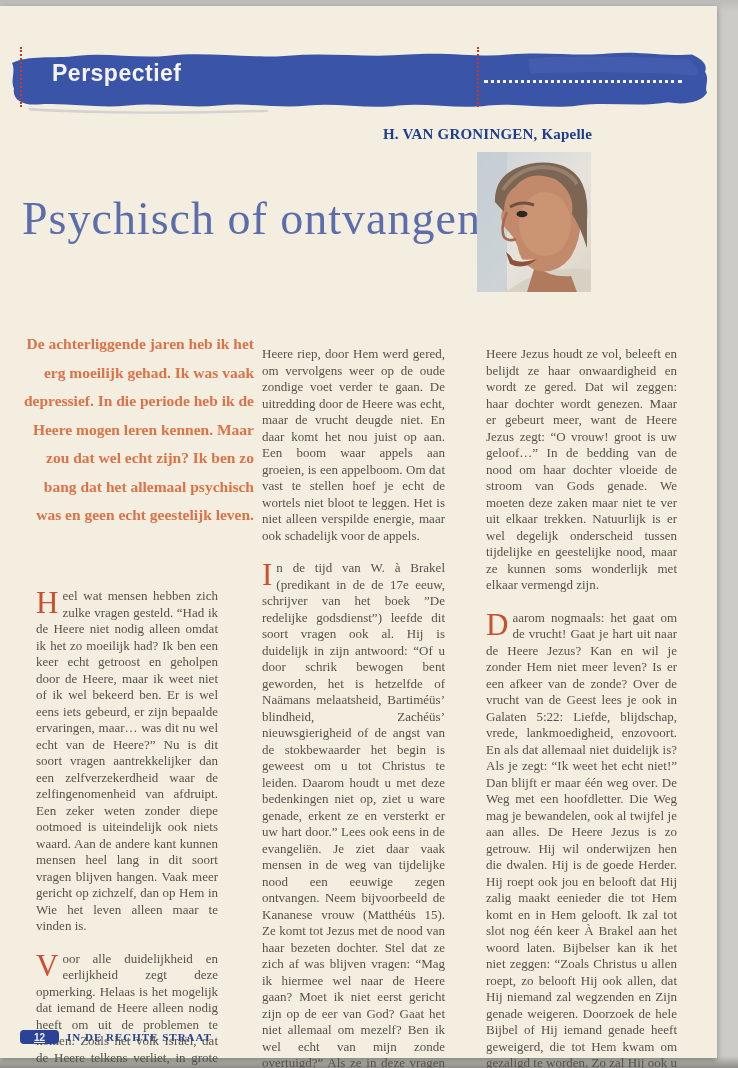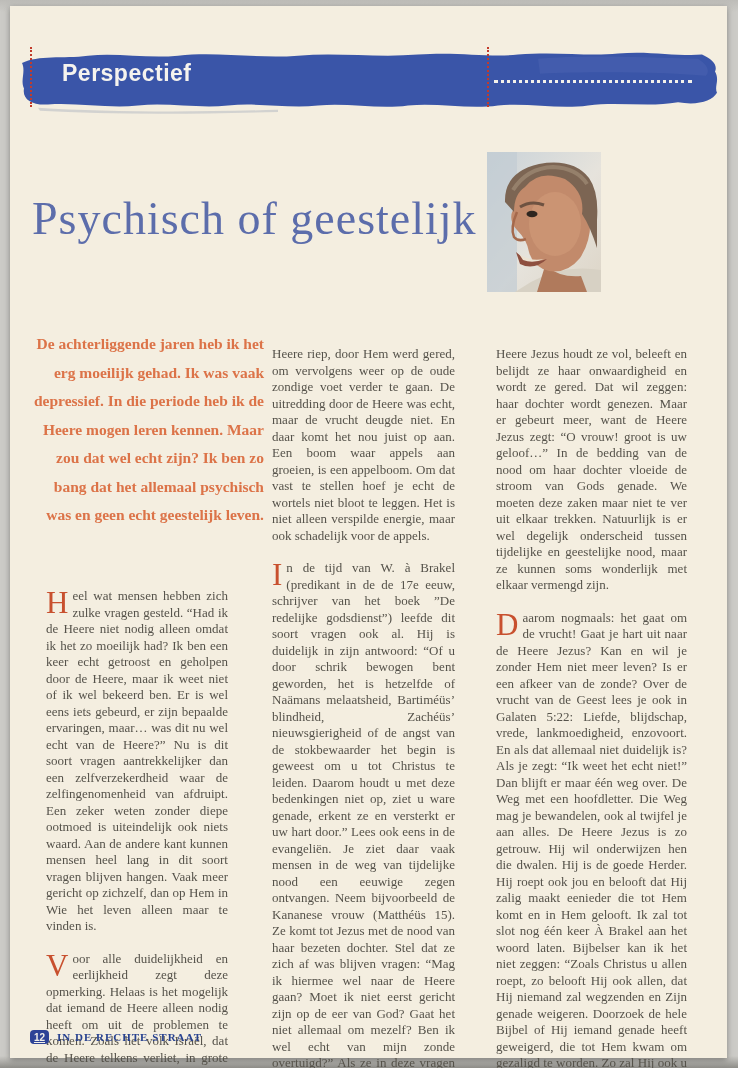--- a/index.html
+++ b/index.html
@@ -2,21 +2,21 @@
 <html><head>
 <meta charset="utf-8">
 <style>
   html,body{margin:0;padding:0;}
   body{
     width:738px;height:1068px;position:relative;overflow:hidden;
     background:linear-gradient(180deg,#bdbcb8 0,#cccbc7 12px,#cccbc7 calc(100% - 12px),#8e8d88 100%);
     font-family:"Liberation Serif", serif;
   }
   .page{
-    position:absolute;left:10px;top:6px;width:717px;height:1052px;
+    position:absolute;left:0;top:6px;width:717px;height:1052px;
     background:#f4eee0;box-shadow:0 2px 6px rgba(60,60,56,.5);
   }
   
   .band{position:absolute;left:8px;top:38px;width:703px;height:70px;}
   .band svg{position:absolute;left:0;top:0;width:100%;height:100%;}
   .band-label{
     position:absolute;left:44px;top:16px;
     font-family:"Liberation Sans",sans-serif;font-weight:bold;font-size:23px;
     color:#f5f3ee;letter-spacing:.5px;
   }
@@ -47,21 +47,21 @@
   .col1{left:20px;top:566px;width:214px;}
   .col2{left:246px;top:324px;width:215px;}
   .col3{left:470px;top:324px;width:223px;}
   .dropcap{
     float:left;font-size:31px;line-height:26px;padding:2px 4px 0 0;
     color:#c8502e;
   }
   
   .footer{position:absolute;left:20px;top:1024px;display:flex;align-items:center;gap:8px;}
   .badge{
-    min-width:19px;height:14px;padding:0 0;background:#2c4296;color:#f1efe9;border-radius:4px;
+    min-width:19px;height:14px;padding:0 10px;background:#2c4296;color:#f1efe9;border-radius:4px;
     font-family:"Liberation Sans",sans-serif;font-weight:bold;font-size:10px;
     display:flex;align-items:center;justify-content:center;text-decoration:underline;
   }
   .footer-title{font-weight:bold;font-size:11px;color:#27418f;letter-spacing:1px;}
 </style>
 </head>
 <body>
 
 <div class="page">
 
@@ -70,22 +70,23 @@
       <path fill="#a9b0bd" opacity="0.45" d="M20 60 Q120 66 260 62 L260 64 Q120 68 22 63 Z"></path>
       <path fill="#3a55a8" d="M4 18 C20 10 45 14 70 11 C100 8 130 14 160 11 C200 7 240 14 280 11 C320 8 360 13 400 10 C440 7 470 13 500 10 C540 7 570 12 600 9 C630 6 660 12 684 10 C694 14 700 20 697 26 C702 34 696 40 699 46 C694 54 680 58 660 55 C630 60 600 54 570 58 C540 62 510 55 480 58 C450 62 420 55 390 58 C360 62 330 55 300 58 C270 61 240 55 210 58 C180 61 150 55 120 58 C90 61 60 55 30 57 C14 58 4 52 6 42 C2 34 8 26 4 18 Z"></path>
       <path fill="#4b64b2" opacity="0.5" d="M520 14 C560 10 620 12 680 14 C690 20 692 26 688 30 C640 26 570 26 522 28 Z"></path>
     </svg>
     <div class="red-dots first"></div>
     <div class="red-dots second"></div>
     <div class="white-dots"></div>
     <div class="band-label">Perspectief</div>
   </div>
 
+  <div class="author">H. VAN GRONINGEN, Kapelle</div>
 
-  <div class="title">Psychisch of geestelijk</div>
+  <div class="title">Psychisch of ontvangen</div>
 
   <div class="photo">
     <svg viewBox="0 0 114 140">
       <defs>
         <linearGradient id="pbg" x1="0" y1="0" x2="1" y2="1">
           <stop offset="0" stop-color="#c9d2d8"></stop>
           <stop offset="0.55" stop-color="#e6e3dc"></stop>
           <stop offset="1" stop-color="#ddd5c7"></stop>
         </linearGradient>
       </defs>

